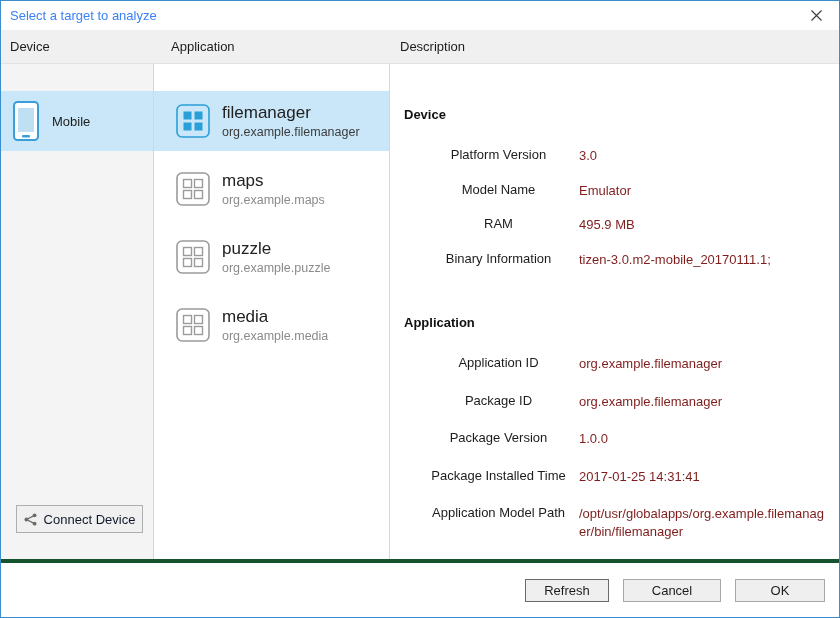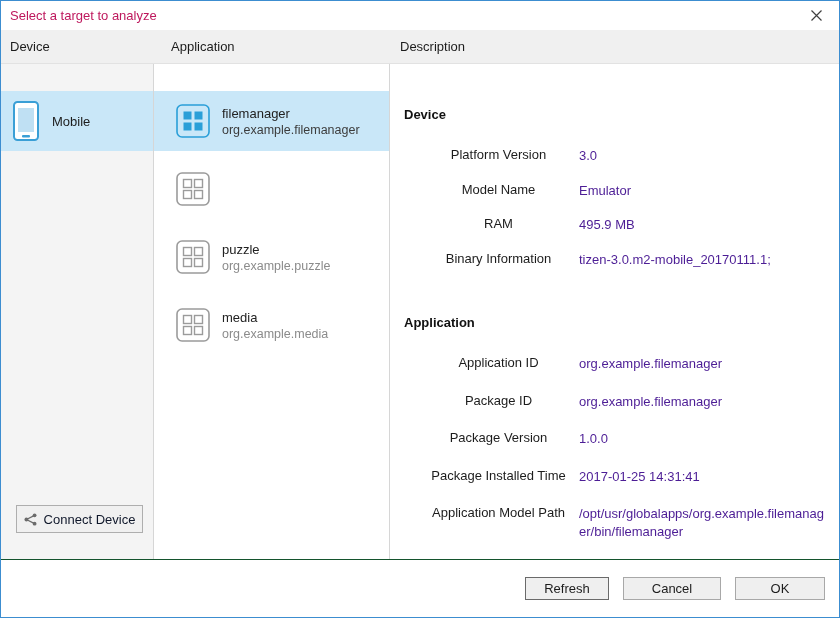--- a/index.html
+++ b/index.html
@@ -10,21 +10,21 @@
     width: 840px; height: 618px;
     background: #ffffff;
     border: 1px solid var(--window-border, #3c8dd0);
     display: flex; flex-direction: column;
     font-size: 13px; color: #1c1c1c;
     overflow: hidden;
   }
 
   
   .titlebar { flex: 0 0 29px; display: flex; align-items: center; padding-left: 9px; background: #fff; }
-  .titlebar .title { font-size: 13px; color: #be185d; }
+  .titlebar .title { font-size: 13px; color: #3b82f6; }
   .close-btn {
     margin-left: auto; width: 45px; height: 100%;
     display: flex; align-items: center; justify-content: center;
     border: none; background: transparent; cursor: default; padding: 0;
   }
 
   
   .header-row {
     flex: 0 0 34px; background: #f0f0f0;
     display: flex; align-items: center;
@@ -58,38 +58,38 @@
   }
 
   .app-panel {
     flex: 0 0 236px; width: 236px;
     background: #fff; border-right: 1px solid #d6d6d6;
     padding-top: 27px;
   }
   .app-item { height: 60px; margin-bottom: 8px; display: flex; align-items: center; padding-left: 22px; gap: 12px; color: #9b9b9b; }
   .app-item.selected { background: var(--selection-bg, #c9e7f8); color: var(--accent-blue, #2a9fd8); }
   .app-item .texts { display: flex; flex-direction: column; gap: 2px; }
-  .app-name { font-size: 13px; color: #222; }
+  .app-name { font-size: 17px; color: #222; }
   .app-pkg  { font-size: 12.5px; color: #8b8b8b; }
   .app-item.selected .app-pkg { color: #3c3c3c; }
   .icon-grid .sq { fill: none; stroke: currentColor; stroke-width: 1.4; }
   .app-item.selected .icon-grid .sq { fill: currentColor; stroke: none; }
 
   .desc-panel { flex: 1; padding: 43px 14px 0 14px; overflow: hidden; background: #fff; }
   .section-title { font-weight: bold; font-size: 13px; color: #111; }
   .section-title.second { margin-top: 47px; }
   .info-rows { margin: 25px 0 0 14px; }
   .info-row { display: flex; margin-bottom: 17px; }
   .app-rows .info-row { margin-bottom: 20px; }
   .info-row .label { flex: 0 0 161px; width: 161px; color: #1c1c1c; text-align: center; }
-  .info-row .value { width: 258px; word-break: break-all; line-height: 1.35; color: #4c1d95; }
+  .info-row .value { width: 258px; word-break: break-all; line-height: 1.35; color: #7f1d1d; }
 
   
   .footer {
-    flex: 0 0 58px; border-top: 1px solid #14532d; background: #fff;
+    flex: 0 0 58px; border-top: 4px solid #14532d; background: #fff;
     display: flex; align-items: center; justify-content: flex-end;
     gap: 14px; padding-right: 14px;
   }
   .btn {
     height: 23px; background: #efefef; border: 1px solid #a8a8a8;
     font-family: inherit; font-size: 13px; color: #1c1c1c;
     display: flex; align-items: center; justify-content: center; padding: 0;
   }
   .btn.refresh { width: 84px; border-color: #6a6a6a; }
   .btn.cancel  { width: 98px; }
@@ -167,20 +167,24 @@
       <div class="app-item">
         <span>
           <svg class="icon-grid" width="34" height="34" viewBox="0 0 34 34">
             <rect class="frame" x="1" y="1" width="32" height="32" rx="5" fill="none" stroke="currentColor" stroke-width="1.6"></rect>
             <rect class="sq" x="7.5" y="7.5" width="8" height="8"></rect>
             <rect class="sq" x="18.5" y="7.5" width="8" height="8"></rect>
             <rect class="sq" x="7.5" y="18.5" width="8" height="8"></rect>
             <rect class="sq" x="18.5" y="18.5" width="8" height="8"></rect>
           </svg>
         </span>
+        <span class="texts">
+          <span class="app-name">maps</span>
+          <span class="app-pkg">org.example.maps</span>
+        </span>
       </div>
 
       <div class="app-item">
         <span>
           <svg class="icon-grid" width="34" height="34" viewBox="0 0 34 34">
             <rect class="frame" x="1" y="1" width="32" height="32" rx="5" fill="none" stroke="currentColor" stroke-width="1.6"></rect>
             <rect class="sq" x="7.5" y="7.5" width="8" height="8"></rect>
             <rect class="sq" x="18.5" y="7.5" width="8" height="8"></rect>
             <rect class="sq" x="7.5" y="18.5" width="8" height="8"></rect>
             <rect class="sq" x="18.5" y="18.5" width="8" height="8"></rect>

